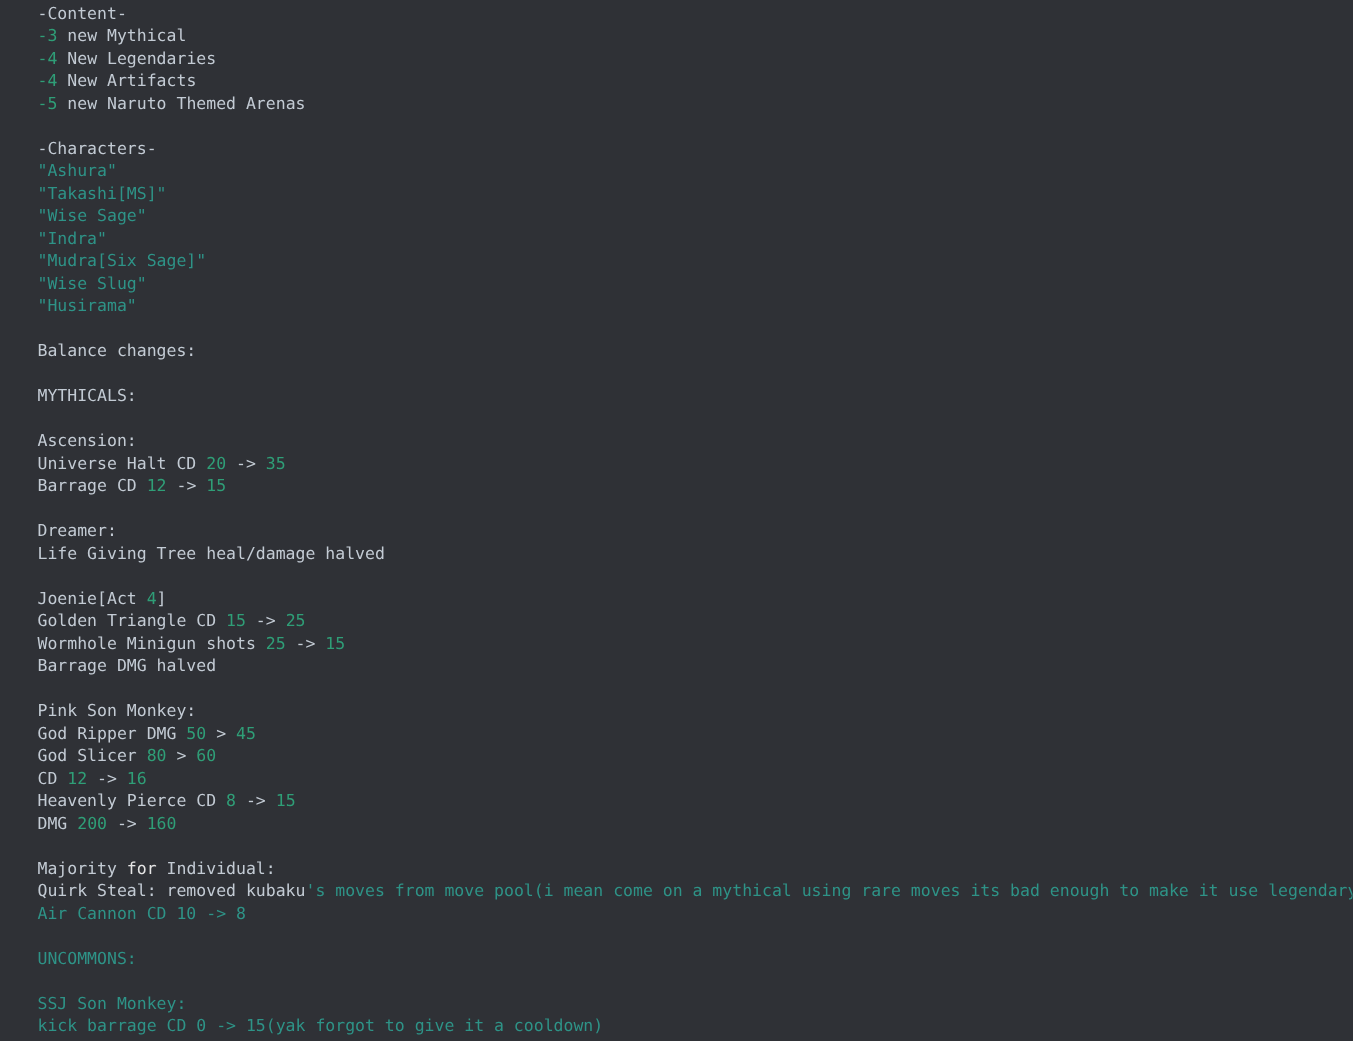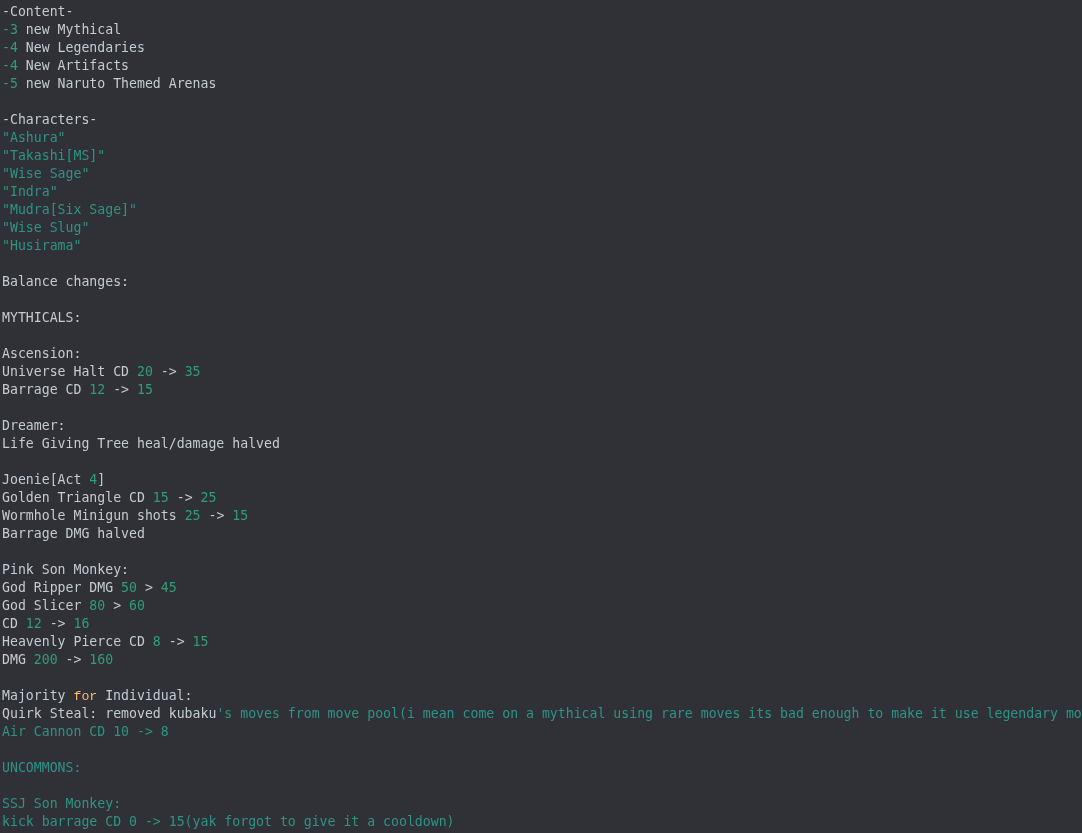--- a/index.html
+++ b/index.html
@@ -19,23 +19,24 @@
     font-size: 13.2px;
     line-height: 18px;
     letter-spacing: 0px;
     white-space: pre;
     color: #c3cbd4;
     -webkit-font-smoothing: antialiased;
   }
   .line {
     height: 18px;
     white-space: pre;
+    margin-left: 28px;
   }
   .t  { color: #c3cbd4; }   
   .n  { color: #2f9e77; }   
   .s  { color: #2e9387; }   
-  .k  { color: #fdba74; font-family: Liberation Mono, monospace; }   
+  .k  { color: #e5e5e5; }   
   .blank { height: 18px; }
 </style>
 </head>
 <body>
 
 <div id="editor"><div class="line"><span class="t">-Content-</span></div><div class="line"><span class="n">-3</span><span class="t"> new Mythical</span></div><div class="line"><span class="n">-4</span><span class="t"> New Legendaries</span></div><div class="line"><span class="n">-4</span><span class="t"> New Artifacts</span></div><div class="line"><span class="n">-5</span><span class="t"> new Naruto Themed Arenas</span></div><div class="line blank">&nbsp;</div><div class="line"><span class="t">-Characters-</span></div><div class="line"><span class="s">"Ashura"</span></div><div class="line"><span class="s">"Takashi[MS]"</span></div><div class="line"><span class="s">"Wise Sage"</span></div><div class="line"><span class="s">"Indra"</span></div><div class="line"><span class="s">"Mudra[Six Sage]"</span></div><div class="line"><span class="s">"Wise Slug"</span></div><div class="line"><span class="s">"Husirama"</span></div><div class="line blank">&nbsp;</div><div class="line"><span class="t">Balance changes:</span></div><div class="line blank">&nbsp;</div><div class="line"><span class="t">MYTHICALS:</span></div><div class="line blank">&nbsp;</div><div class="line"><span class="t">Ascension:</span></div><div class="line"><span class="t">Universe Halt CD </span><span class="n">20</span><span class="t"> -&gt; </span><span class="n">35</span></div><div class="line"><span class="t">Barrage CD </span><span class="n">12</span><span class="t"> -&gt; </span><span class="n">15</span></div><div class="line blank">&nbsp;</div><div class="line"><span class="t">Dreamer:</span></div><div class="line"><span class="t">Life Giving Tree heal/damage halved</span></div><div class="line blank">&nbsp;</div><div class="line"><span class="t">Joenie[Act </span><span class="n">4</span><span class="t">]</span></div><div class="line"><span class="t">Golden Triangle CD </span><span class="n">15</span><span class="t"> -&gt; </span><span class="n">25</span></div><div class="line"><span class="t">Wormhole Minigun shots </span><span class="n">25</span><span class="t"> -&gt; </span><span class="n">15</span></div><div class="line"><span class="t">Barrage DMG halved</span></div><div class="line blank">&nbsp;</div><div class="line"><span class="t">Pink Son Monkey:</span></div><div class="line"><span class="t">God Ripper DMG </span><span class="n">50</span><span class="t"> &gt; </span><span class="n">45</span></div><div class="line"><span class="t">God Slicer </span><span class="n">80</span><span class="t"> &gt; </span><span class="n">60</span></div><div class="line"><span class="t">CD </span><span class="n">12</span><span class="t"> -&gt; </span><span class="n">16</span></div><div class="line"><span class="t">Heavenly Pierce CD </span><span class="n">8</span><span class="t"> -&gt; </span><span class="n">15</span></div><div class="line"><span class="t">DMG </span><span class="n">200</span><span class="t"> -&gt; </span><span class="n">160</span></div><div class="line blank">&nbsp;</div><div class="line"><span class="t">Majority </span><span class="k">for</span><span class="t"> Individual:</span></div><div class="line"><span class="t">Quirk Steal: removed kubaku</span><span class="s">'s moves from move pool(i mean come on a mythical using rare moves its bad enough to make it use legendary moves)</span></div><div class="line"><span class="s">Air Cannon CD 10 -&gt; 8</span></div><div class="line blank">&nbsp;</div><div class="line"><span class="s">UNCOMMONS:</span></div><div class="line blank">&nbsp;</div><div class="line"><span class="s">SSJ Son Monkey:</span></div><div class="line"><span class="s">kick barrage CD 0 -&gt; 15(yak forgot to give it a cooldown)</span></div></div>
 
 </body></html>

